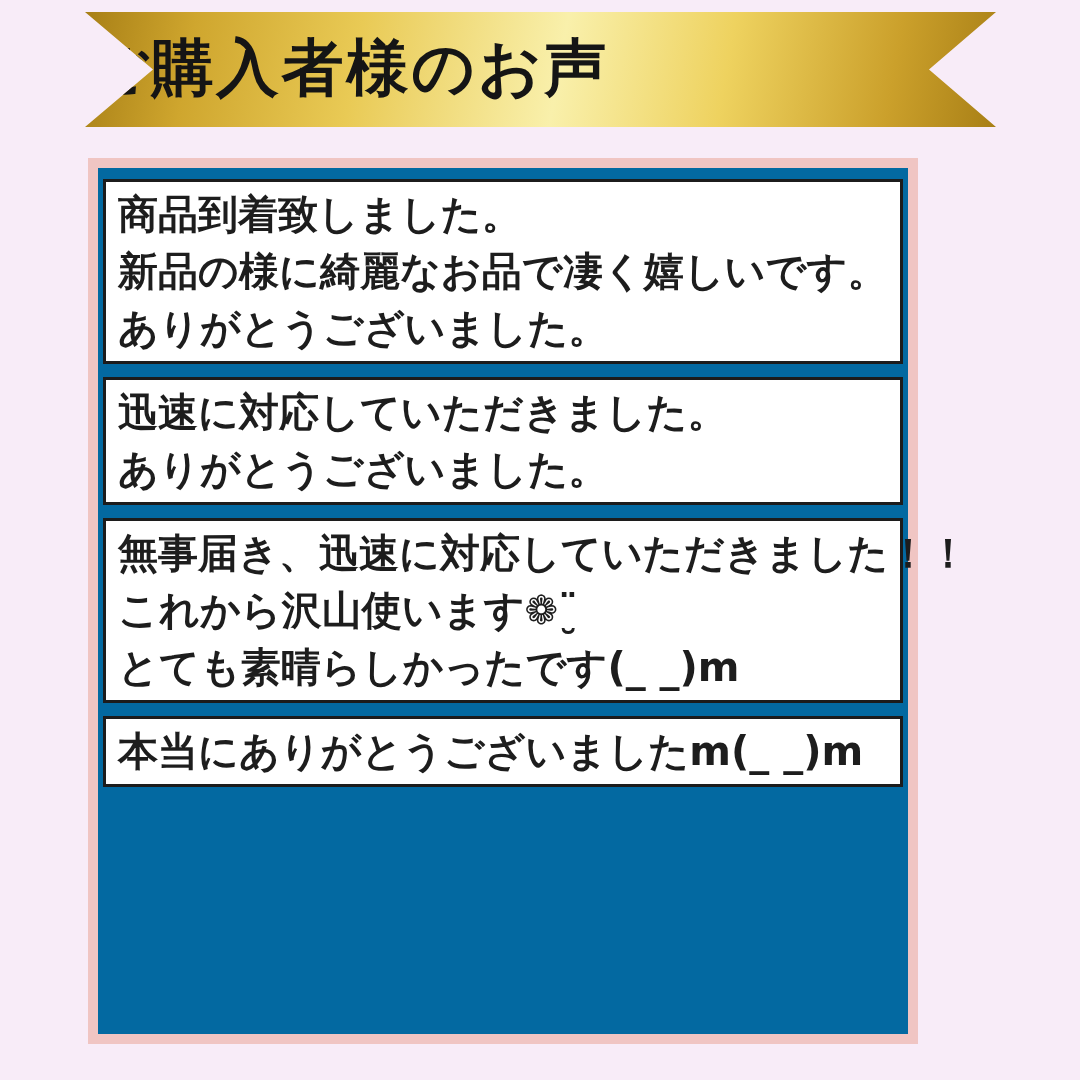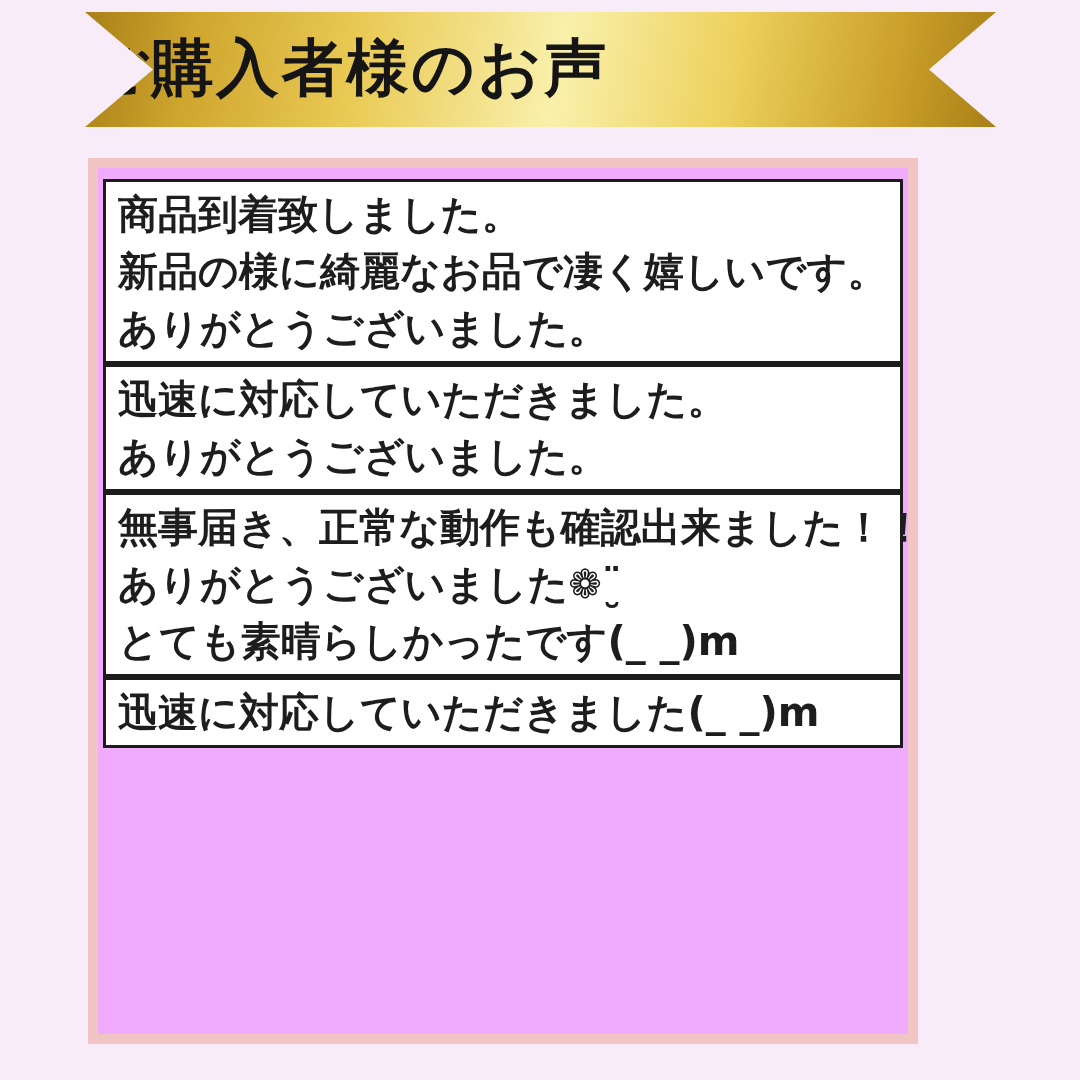--- a/index.html
+++ b/index.html
@@ -37,24 +37,25 @@
     white-space: nowrap;
     transform: translateY(-2px);
   }
   .frame {
     position: absolute;
     left: 88px;
     top: 158px;
     width: 830px;
     height: 886px;
     border: 10px solid #f0c5c3;
-    background: #f0abfc;
+    background: #0369a1;
     padding: 11px 5px 13px 5px;
     display: flex;
     flex-direction: column;
+    gap: 13px;
   }
   .card {
     border: 3px solid #1c1c1c;
     background: #ffffff;
     padding: 4px 12px;
     flex: 0 0 auto;
   }
   .line {
     font-size: 40px;
     line-height: 57px;
@@ -78,23 +79,23 @@
     <div class="line">新品の様に綺麗なお品で凄く嬉しいです。</div>
     <div class="line">ありがとうございました。</div>
   </div>
 
   <div class="card">
     <div class="line">迅速に対応していただきました。</div>
     <div class="line">ありがとうございました。</div>
   </div>
 
   <div class="card">
-    <div class="line">無事届き、正常な動作も確認出来ました！！</div>
-    <div class="line">ありがとうございました❁¨̮</div>
+    <div class="line">無事届き、迅速に対応していただきました！！</div>
+    <div class="line">これから沢山使います❁¨̮</div>
     <div class="line">とても素晴らしかったです(_ _)m</div>
   </div>
 
   <div class="card">
-    <div class="line">迅速に対応していただきました(_ _)m</div>
+    <div class="line">本当にありがとうございましたm(_ _)m</div>
   </div>
 
 
 </div>
 
 </body></html>

